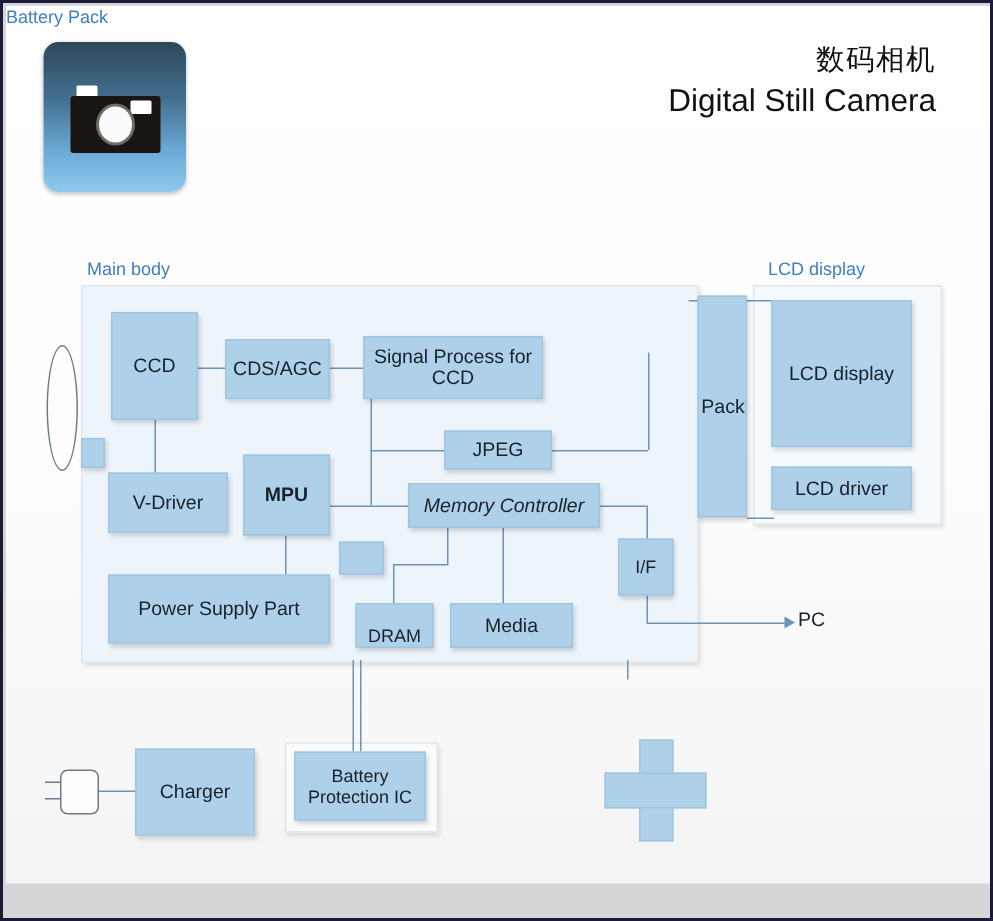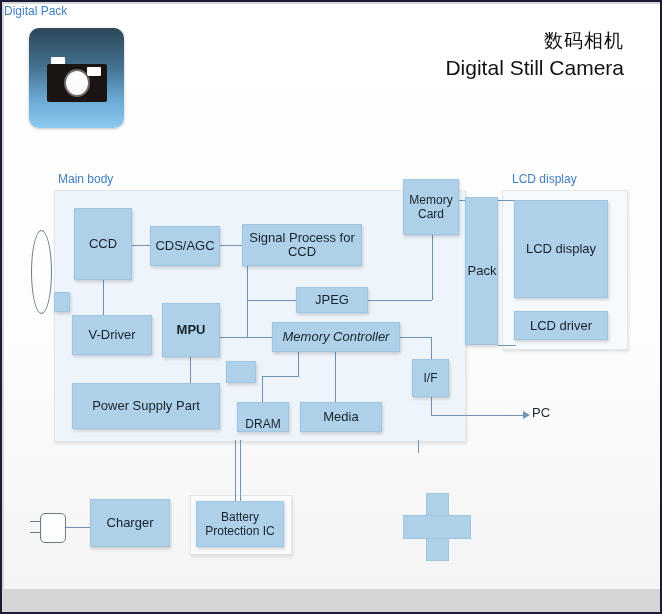--- a/index.html
+++ b/index.html
@@ -87,21 +87,21 @@
   #blk-small{left:222px;top:357px;width:30px;height:22px;}
   #blk-power{left:68px;top:379px;width:148px;height:46px;}
   #blk-dram{left:233px;top:398px;width:52px;height:30px;align-items:flex-end;}
   #blk-media{left:296px;top:398px;width:82px;height:30px;}
   #blk-if{left:408px;top:355px;width:37px;height:38px;}
   #blk-hinge{left:461px;top:193px;width:33px;height:148px;
              justify-content:flex-start;padding-left:1px;}
   #blk-hinge span{display:block;width:100%;text-align:center;}
   #blk-lcd{left:510px;top:196px;width:94px;height:98px;}
   #blk-lcddrv{left:510px;top:307px;width:94px;height:29px;}
-  #blk-charger{left:86px;top:495px;width:80px;height:48px;}
+  #blk-charger{left:86px;top:495px;width:80px;height:58px;}
   #blk-batt{left:192px;top:497px;width:88px;height:46px;}
   #blk-oper{left:362px;top:449px;width:104px;height:26px;}
   #blk-edge{left:50px;top:288px;width:16px;height:20px;border:1px solid #9ec6e2;}
 
   
   #cross-key{
     position:absolute;left:399px;top:489px;width:68px;height:68px;
     color:#17222c;font-size:13px;
   }
   #cross-key .arm{position:absolute;background:#aed0e8;border:1px solid #9ec6e2;box-sizing:border-box;}
@@ -158,21 +158,21 @@
       <div id="title-en">Digital Still Camera</div>
     </div>
 
     <div class="group-label" id="main-body-label">Main body</div>
     <div class="group-box" id="main-body-box"></div>
 
     <div class="group-label" id="lcd-group-label">LCD display</div>
     <div class="group-box" id="lcd-group-box"></div>
 
     <div class="group-box" id="battery-group-box"></div>
-    <div id="battery-group-label">Digital Pack</div>
+    <div id="battery-group-label">Battery Pack</div>
 
     <div id="lens-ellipse"></div>
 
     <div class="ln lh" style="left:128px;top:241px;width:18px;"></div>
 
     <div class="ln lh" style="left:216px;top:241px;width:22px;"></div>
 
     <div class="ln lv" style="left:99px;top:276px;height:35px;"></div>
 
     <div class="ln lv" style="left:243px;top:262px;height:71px;"></div>
@@ -225,26 +225,20 @@
     </div>
 
     <div class="blk" id="blk-cds">
       <span>CDS/AGC</span>
     </div>
 
     <div class="blk" id="blk-sp">
       <span>Signal Process for CCD</span>
     </div>
 
-    <div class="blk sm" id="blk-memcard">
-      <div>
-        <div>Memory</div>
-        <div>Card</div>
-      </div>
-    </div>
 
     <div class="blk" id="blk-jpeg">
       <span>JPEG</span>
     </div>
 
     <div class="blk" id="blk-vdriver">
       <span>V-Driver</span>
     </div>
 
     <div class="blk" id="blk-mpu">

